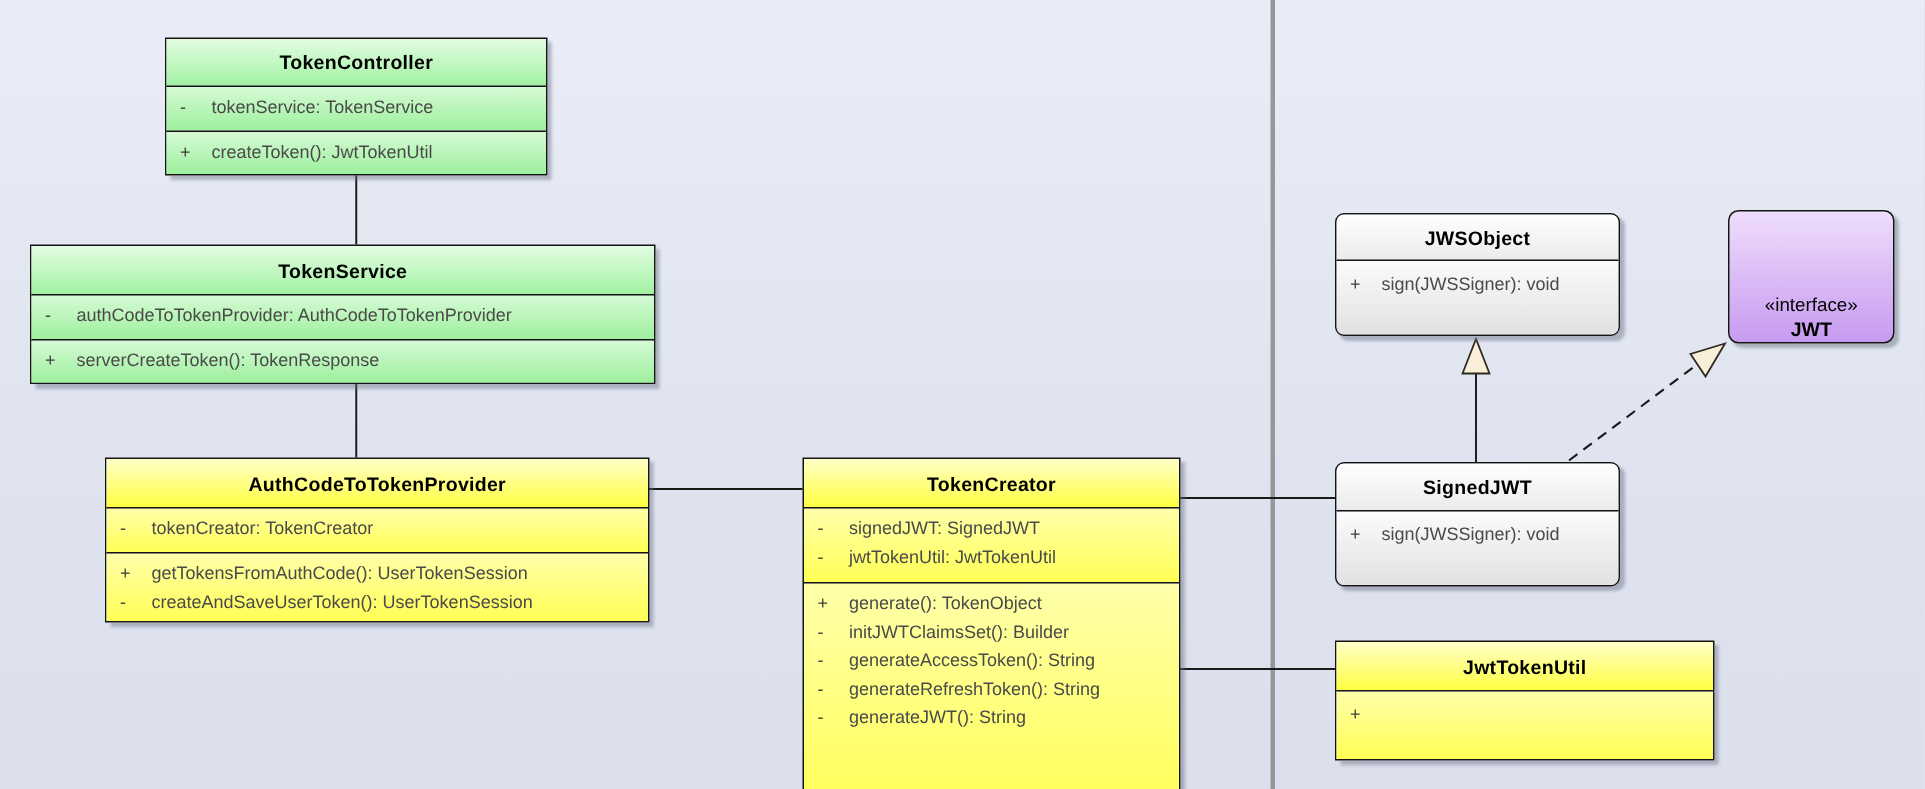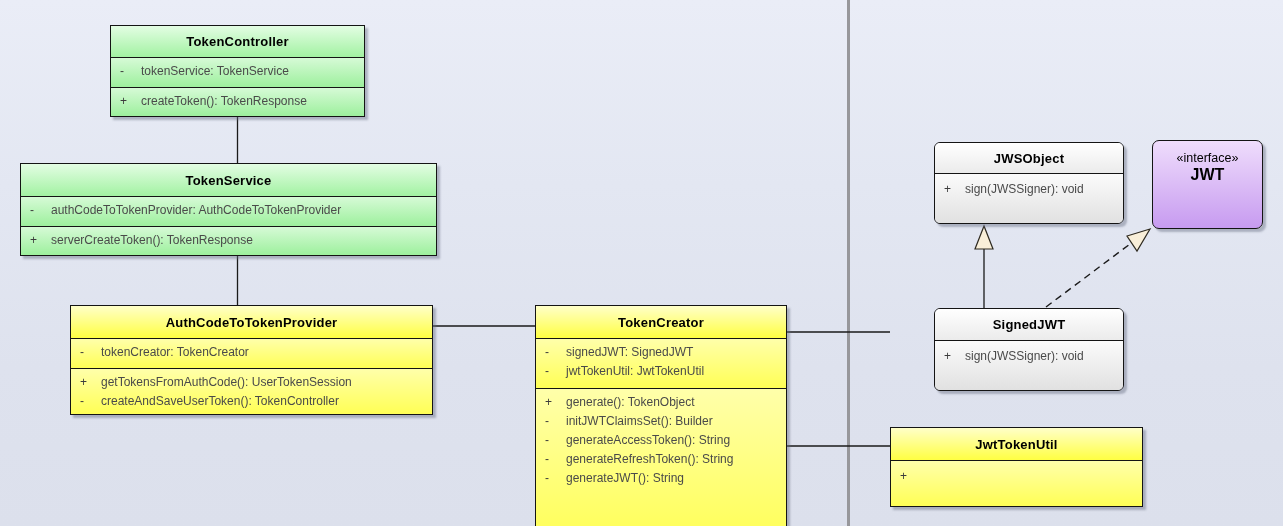--- a/index.html
+++ b/index.html
@@ -44,30 +44,31 @@
   .vis{flex:none;width:21px;padding-left:9px;color:#3c3c3c;}
   .txt{flex:1;}
 
   
   .green .title{background:linear-gradient(180deg,#e3fde3 0%,#a2f2a2 100%);}
   .green .comp{background:linear-gradient(180deg,#d6fad6 0%,#9df09d 100%);}
   .yellow .title{background:linear-gradient(180deg,#ffffc8 0%,#ffff42 100%);}
   .yellow .comp{background:linear-gradient(180deg,#ffffaa 0%,#ffff55 100%);}
   .gray .title{background:linear-gradient(180deg,#ffffff 0%,#ebebeb 100%);}
   .gray .comp{background:linear-gradient(180deg,#fbfbfb 0%,#e1e1e1 100%);}
-  .rounded{border-radius:6px;overflow:hidden;margin-left:44px;}
+  .rounded{border-radius:6px;overflow:hidden;}
   .purple{
     background:linear-gradient(180deg,#efddfc 0%,#c79bf0 100%);
     border-radius:7px;
+    justify-content:flex-end;
   }
   .purple .stereo{
     text-align:center;font-size:12.5px;color:#000;padding-top:9px;line-height:16px;
   }
   .purple .iface-title{
-    text-align:center;font-size:16px;font-weight:bold;color:#000;line-height:17px;
+    text-align:center;font-size:13px;font-weight:bold;color:#000;line-height:17px;
   }
 </style>
 </head>
 <body>
 
 <div id="canvas">
 
   <div class="page-sep" style="left:847px;"></div>
 
   <svg class="rel-layer" width="1283" height="526" viewBox="0 0 1283 526">
@@ -88,21 +89,21 @@
     <div class="title" style="height:31px">TokenController</div>
     <div class="comp" style="height:30px">
       <div class="row">
         <span class="vis">-</span>
         <span class="txt">tokenService: TokenService</span>
       </div>
     </div>
     <div class="comp fill">
       <div class="row">
         <span class="vis">+</span>
-        <span class="txt">createToken(): TokenResponse</span>
+        <span class="txt">createToken(): JwtTokenUtil</span>
       </div>
     </div>
   </div>
 
   <div class="uml green" style="left:20px;top:163px;width:417px;height:93px">
     <div class="title" style="height:32px">TokenService</div>
     <div class="comp" style="height:30px">
       <div class="row">
         <span class="vis">-</span>
         <span class="txt">authCodeToTokenProvider: AuthCodeToTokenProvider</span>
@@ -124,21 +125,21 @@
         <span class="txt">tokenCreator: TokenCreator</span>
       </div>
     </div>
     <div class="comp fill">
       <div class="row">
         <span class="vis">+</span>
         <span class="txt">getTokensFromAuthCode(): UserTokenSession</span>
       </div>
       <div class="row">
         <span class="vis">-</span>
-        <span class="txt">createAndSaveUserToken(): TokenController</span>
+        <span class="txt">createAndSaveUserToken(): UserTokenSession</span>
       </div>
     </div>
   </div>
 
   <div class="uml yellow" style="left:535px;top:305px;width:252px;height:240px">
     <div class="title" style="height:32px">TokenCreator</div>
     <div class="comp" style="height:50px">
       <div class="row">
         <span class="vis">-</span>
         <span class="txt">signedJWT: SignedJWT</span>

